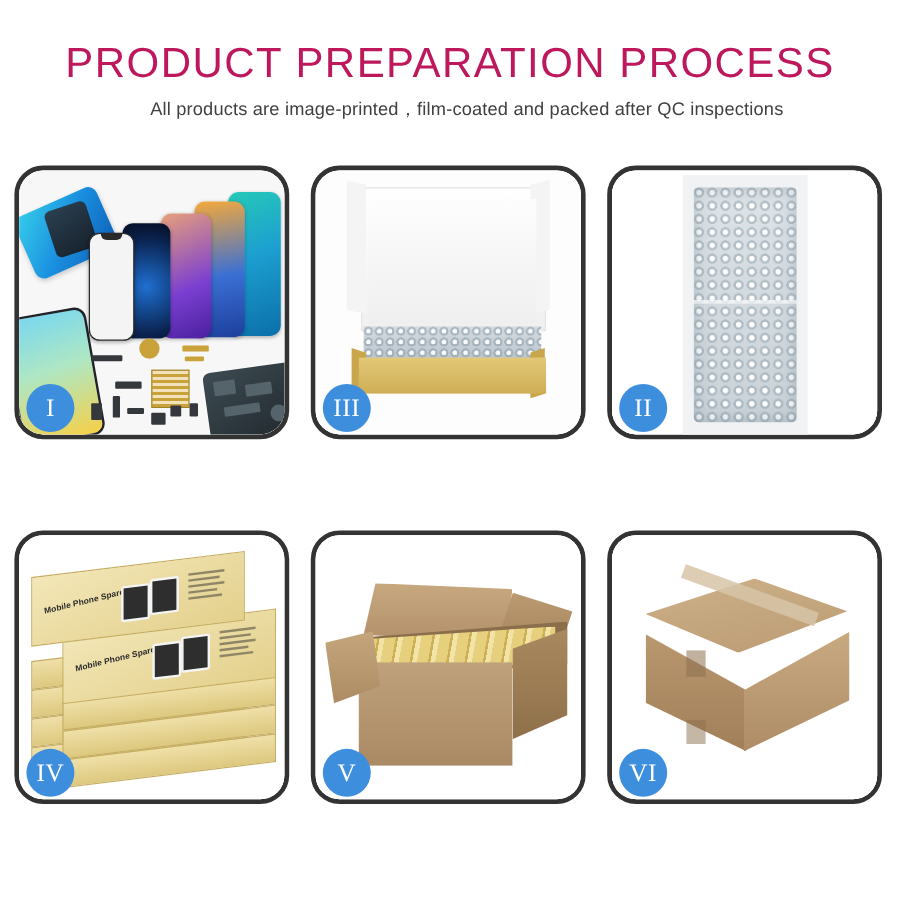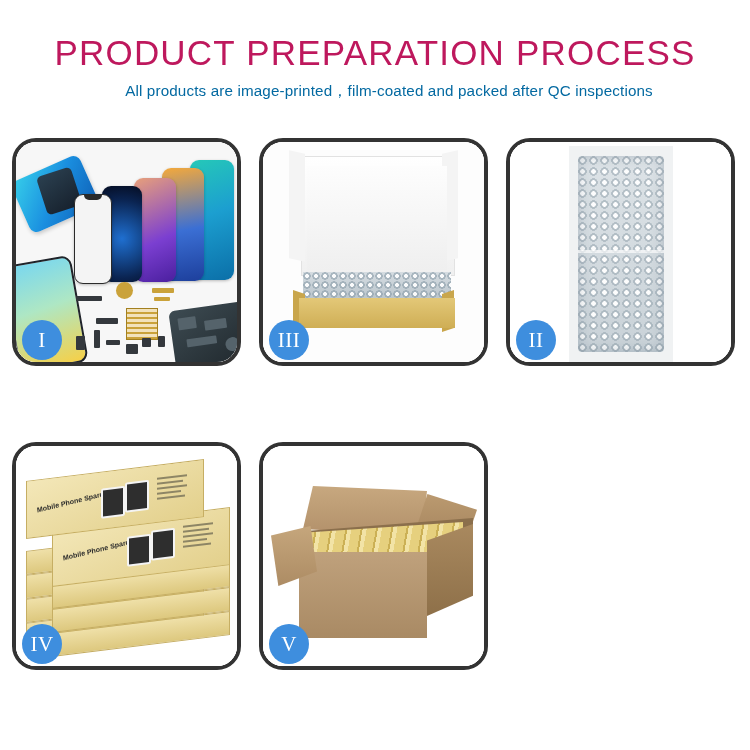--- a/index.html
+++ b/index.html
@@ -28,21 +28,21 @@
     letter-spacing: 1.2px;
     color: #be185d;
     line-height: 42px;
     margin: 0;
     white-space: nowrap;
   }
   .sub-title {
     font-family: "Liberation Sans", sans-serif;
     font-size: 15.2px;
     font-weight: 400;
-    color: #0369a1;
+    color: #404040;
     letter-spacing: 0.15px;
     margin: 7px 0 0 0;
     white-space: nowrap;
     padding-left: 28px;
   }
 
   
   .grid {
     position: absolute;
     top: 138px;
@@ -393,14 +393,26 @@
       <div class="c5-flap-right"></div>
       <div class="c5-inner"></div>
       <div class="c5-goods"></div>
       <div class="c5-right"></div>
       <div class="c5-body"></div>
       <div class="c5-flap-left"></div>
     </div>
     <div class="badge">V</div>
   </div>
 
+  <div class="panel">
+    <div class="panel-inner">
+      <div class="b6-bg"></div>
+      <div class="c6-top"></div>
+      <div class="c6-tape"></div>
+      <div class="c6-left"></div>
+      <div class="c6-right"></div>
+      <div class="c6-tab1"></div>
+      <div class="c6-tab2"></div>
+    </div>
+    <div class="badge">VI</div>
+  </div>
 
 </div>
 
 </body></html>

